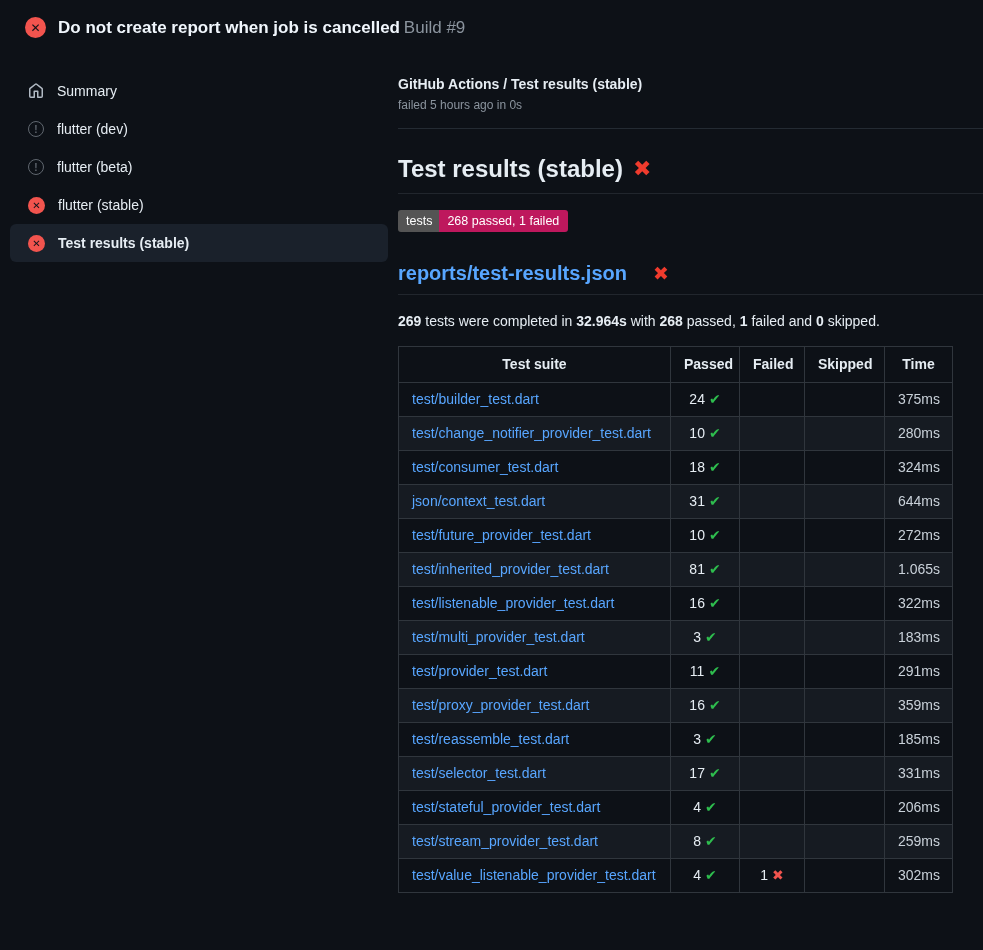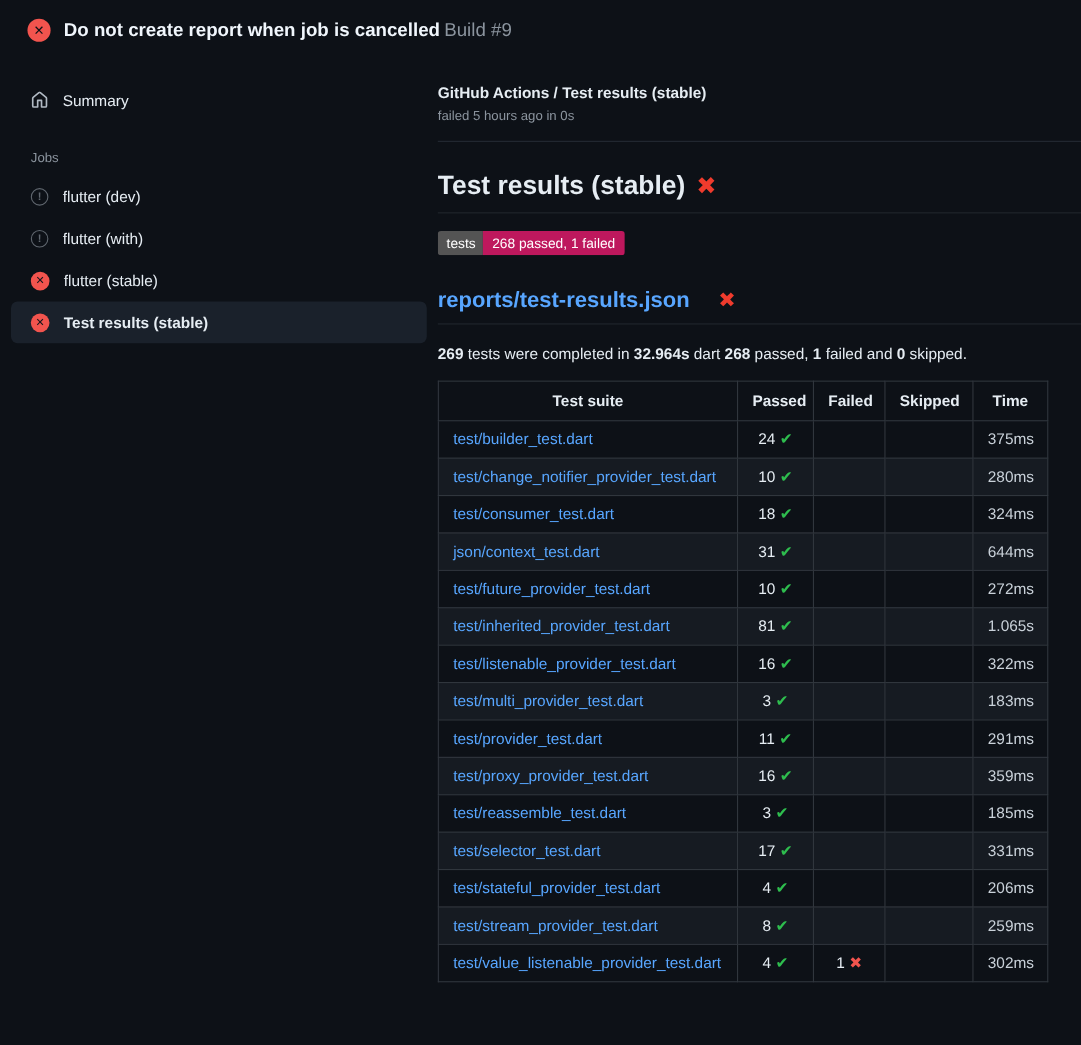--- a/index.html
+++ b/index.html
@@ -180,29 +180,28 @@
 
 <div class="layout">
 
   <nav class="sidebar">
     <div class="side-item summary">
       <svg class="home-icon" viewBox="0 0 16 16">
         <path d="M6.906.664a1.749 1.749 0 0 1 2.187 0l5.25 4.2c.415.332.657.835.657 1.367v7.019A1.75 1.75 0 0 1 13.25 15h-3.5a.75.75 0 0 1-.75-.75V9H7v5.25a.75.75 0 0 1-.75.75h-3.5A1.75 1.75 0 0 1 1 13.25V6.23c0-.531.242-1.034.657-1.366l5.25-4.2Zm1.25 1.171a.25.25 0 0 0-.312 0l-5.25 4.2a.25.25 0 0 0-.094.196v7.019c0 .138.112.25.25.25H5.5V8.25a.75.75 0 0 1 .75-.75h3.5a.75.75 0 0 1 .75.75v5.25h2.75a.25.25 0 0 0 .25-.25V6.23a.25.25 0 0 0-.094-.195Z"></path>
       </svg>
       <span class="label">Summary</span>
     </div>
-    <div class="section-label">Jobs</div>
     <div id="jobs-list">
         <div class="side-item">
           <span class="icon-cancelled">!</span>
           <span class="label">flutter (dev)</span>
         </div>
         <div class="side-item">
           <span class="icon-cancelled">!</span>
-          <span class="label">flutter (with)</span>
+          <span class="label">flutter (beta)</span>
         </div>
         <div class="side-item">
           <span class="icon-failed">✕</span>
           <span class="label">flutter (stable)</span>
         </div>
         <div class="side-item selected">
           <span class="icon-failed">✕</span>
           <span class="label">Test results (stable)</span>
         </div>
       </div>
@@ -221,21 +220,21 @@
     <span class="badge">
       <span class="badge-label">tests</span>
       <span class="badge-value">268 passed, 1 failed</span>
     </span>
 
     <h2 class="file-heading">
       <a class="file-link">reports/test-results.json</a>
       <span class="fail-x">✖</span>
     </h2>
 
-    <p class="summary-line" id="summary-line"><b>269</b><span> tests were completed in </span><b>32.964s</b><span> dart </span><b>268</b><span> passed, </span><b>1</b><span> failed and </span><b>0</b><span> skipped.</span></p>
+    <p class="summary-line" id="summary-line"><b>269</b><span> tests were completed in </span><b>32.964s</b><span> with </span><b>268</b><span> passed, </span><b>1</b><span> failed and </span><b>0</b><span> skipped.</span></p>
 
     <table class="results">
       <colgroup>
         <col class="col-suite">
           <col class="col-passed">
           <col class="col-failed">
           <col class="col-skipped">
           <col class="col-time">
       </colgroup>
       <thead>

